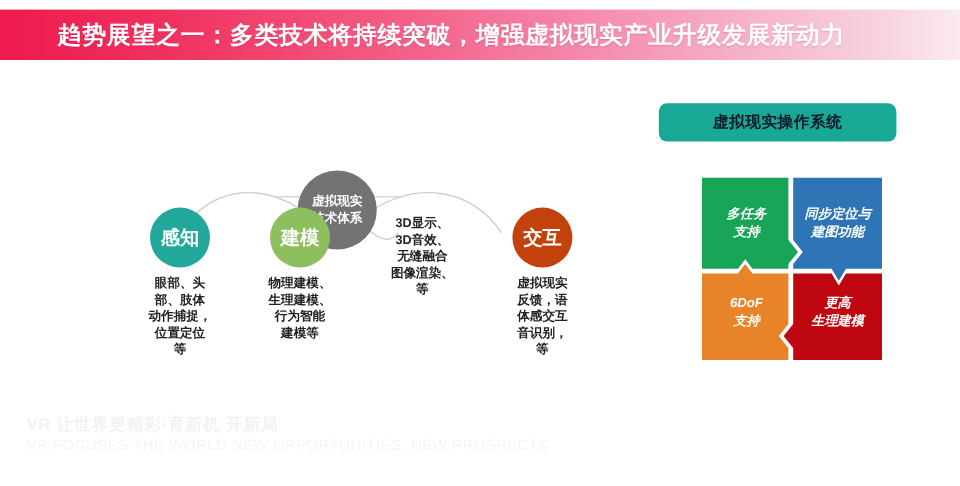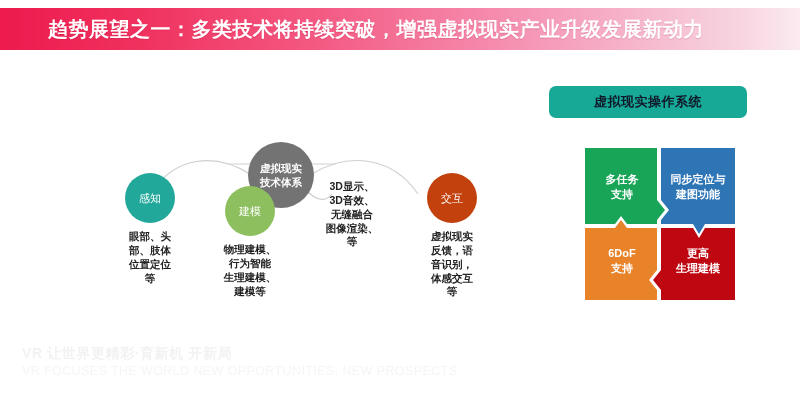--- a/index.html
+++ b/index.html
@@ -30,45 +30,45 @@
     position:absolute;left:248px;top:86px;width:66px;height:66px;border-radius:50%;
     background:#737373;display:flex;flex-direction:column;align-items:center;
     justify-content:center;color:#ffffff;font-weight:bold;font-size:10.5px;line-height:1.35;
   }
   .hub span{display:block;}
 
   .node{position:absolute;width:108px;text-align:center;}
   .node .bubble{
     width:50px;height:50px;border-radius:50%;margin:0 auto;
     display:flex;align-items:center;justify-content:center;
-    color:#ffffff;font-weight:normal;font-size:11px;text-align:right;
+    color:#ffffff;font-weight:bold;font-size:16px;text-align:right;
   }
   .node .desc{
     margin-top:7px;color:#222222;font-weight:bold;font-size:10.5px;line-height:1.32;
   }
   .node .desc span{display:block;}
 
   .n1{left:96px;top:117px;}
-  .n2{left:196px;top:130px;}
+  .n2{left:196px;top:117px;}
   .n3{left:298px;top:117px;}
   .n4{left:398px;top:117px;}
 
   .c-sense{background:#22a89a;}
   .c-model{background:#8dbf5e;}
   .c-present{background:#f0a022;}
   .c-interact{background:#c2410c;}
 
   
   .panel{position:absolute;left:540px;top:78px;width:260px;height:240px;}
   .pill{
     position:absolute;left:9px;top:8px;width:198px;height:32px;border-radius:7px;
     background:#17a896;display:flex;align-items:center;justify-content:center;
     color:#0f172a;font-weight:bold;font-size:13px;letter-spacing:.5px;
   }
-  .quadgrid{position:absolute;left:45px;top:70px;width:150px;height:152px;}
+  .quadgrid{position:absolute;left:45px;top:70px;width:150px;height:152px;font-style:italic;}
   .quadgrid svg{display:block;}
   .qlabel{
     position:absolute;color:#ffffff;font-weight:bold;font-size:11px;line-height:1.35;
     text-align:center;width:70px;
   }
   .qlabel span{display:block;}
   .q-tl{left:2px;top:24px;}
   .q-tr{left:78px;top:24px;}
   .q-bl{left:2px;top:98px;}
   .q-br{left:78px;top:98px;}
@@ -109,33 +109,34 @@
       <span>技术体系</span>
     </div>
 
     <div class="node n1">
       <div class="bubble c-sense">
         <span>感知</span>
       </div>
       <div class="desc">
         <span>眼部、头</span>
         <span>部、肢体</span>
+        <span>动作捕捉，</span>
         <span>位置定位</span>
         <span>等</span>
       </div>
     </div>
 
     <div class="node n2">
       <div class="bubble c-model">
         <span>建模</span>
       </div>
       <div class="desc">
         <span>物理建模、</span>
+        <span>生理建模、</span>
         <span>行为智能</span>
-        <span>生理建模、</span>
         <span>建模等</span>
       </div>
     </div>
 
     <div class="node n3">
       <div class="desc">
         <span>3D显示、</span>
         <span>3D音效、</span>
         <span>无缝融合</span>
         <span>图像渲染、</span>
@@ -143,22 +144,22 @@
       </div>
     </div>
 
     <div class="node n4">
       <div class="bubble c-interact">
         <span>交互</span>
       </div>
       <div class="desc">
         <span>虚拟现实</span>
         <span>反馈，语</span>
+        <span>体感交互</span>
         <span>音识别，</span>
-        <span>体感交互</span>
         <span>等</span>
       </div>
     </div>
   </div>
 
   <div class="panel">
 
     <div class="pill">
       <span>虚拟现实操作系统</span>
     </div>

